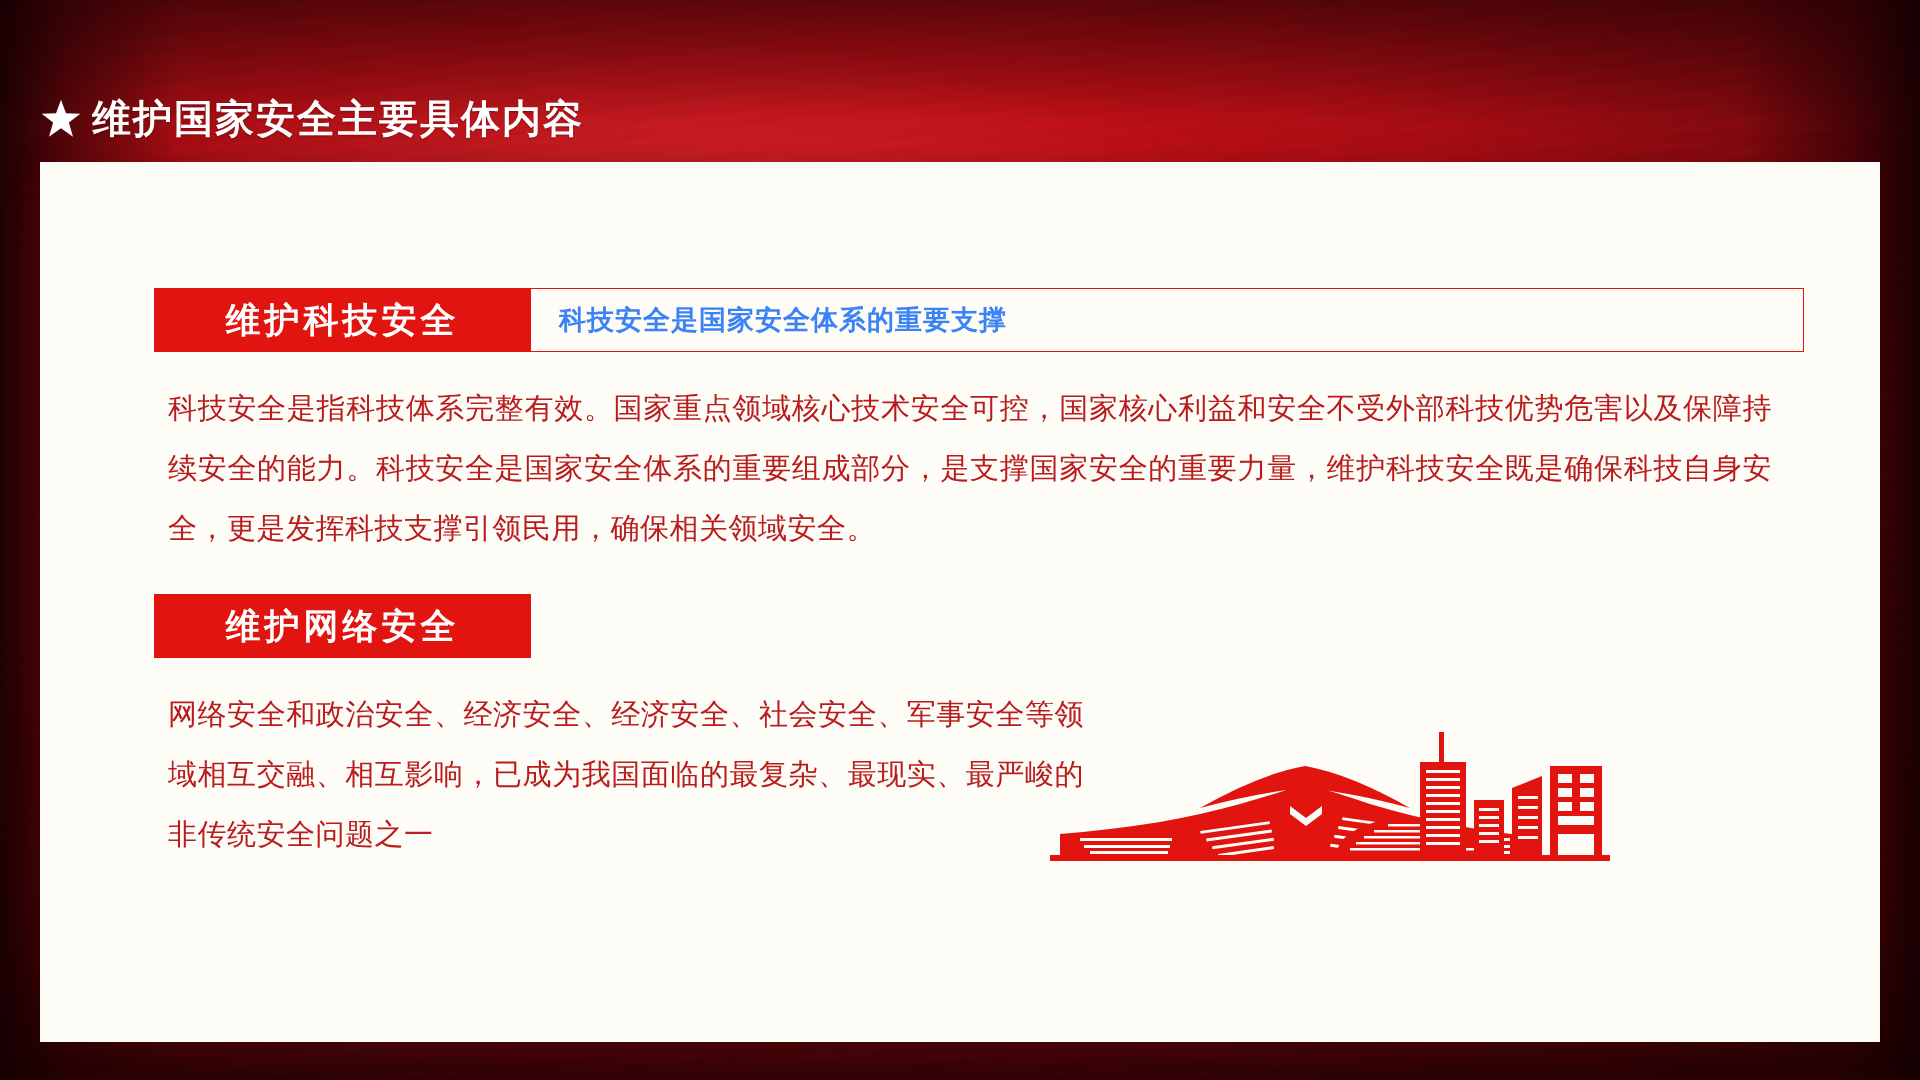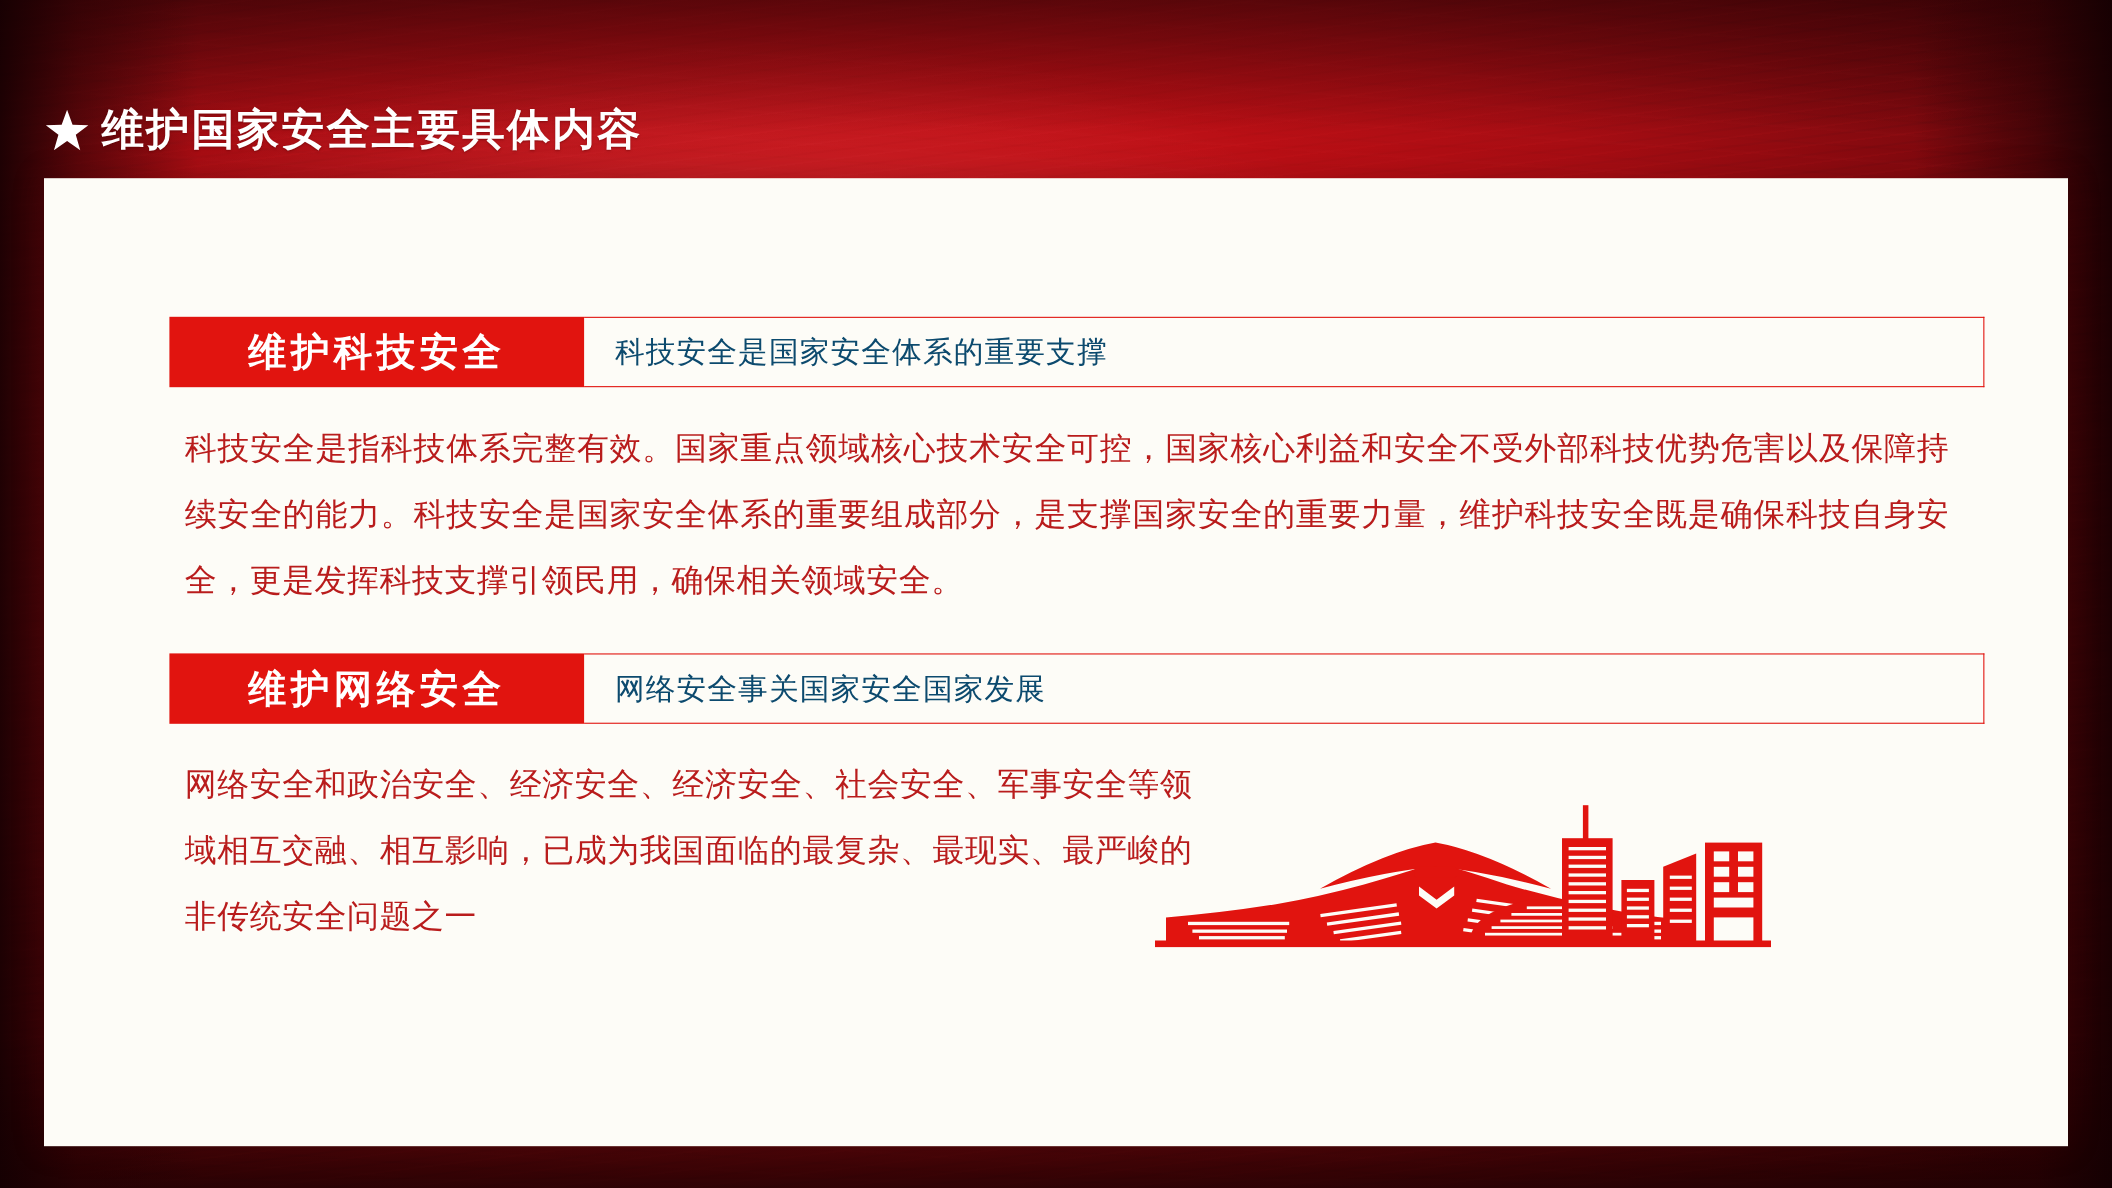--- a/index.html
+++ b/index.html
@@ -152,23 +152,24 @@
     border: 1.5px solid #e1140f;
     border-left: none;
     background: #fdfcf7;
     display: flex;
     align-items: center;
     padding-left: 28px;
     box-sizing: border-box;
   }
   .head-sub {
     font-size: 27px;
-    color: #0c4a6e;
+    color: #3b82f6;
     letter-spacing: 1px;
     font-family: "Liberation Serif", "DejaVu Serif", serif;
+    font-weight: bold;
   }
 
   
   .body-text {
     margin-top: 26px;
     font-size: 29px;
     line-height: 60px;
     color: #b91c1c;
     letter-spacing: 0.5px;
     text-align: justify;
@@ -213,23 +214,20 @@
         <div class="head-bar">
           <span class="head-sub">科技安全是国家安全体系的重要支撑</span>
         </div>
       </div>
       <div class="body-text body-wide">科技安全是指科技体系完整有效。国家重点领域核心技术安全可控，国家核心利益和安全不受外部科技优势危害以及保障持续安全的能力。科技安全是国家安全体系的重要组成部分，是支撑国家安全的重要力量，维护科技安全既是确保科技自身安全，更是发挥科技支撑引领民用，确保相关领域安全。</div>
     </div>
 
     <div class="section section-net">
       <div class="section-head">
         <div class="head-tag">维护网络安全</div>
-        <div class="head-bar">
-          <span class="head-sub">网络安全事关国家安全国家发展</span>
-        </div>
       </div>
       <div class="body-text body-narrow">网络安全和政治安全、经济安全、经济安全、社会安全、军事安全等领域相互交融、相互影响，已成为我国面临的最复杂、最现实、最严峻的非传统安全问题之一</div>
     </div>
 
     <div class="skyline">
       <svg viewBox="0 0 660 160" preserveAspectRatio="xMidYMax meet" aria-hidden="true">
         <g fill="#e1140f">
 
           <path d="M10 135 L10 112 Q60 108 110 100 Q150 93 190 82 Q225 72 255 62 Q285 70 320 82 Q360 94 400 102 Q440 110 470 113 L470 135 Z"></path>
           <path d="M150 86 Q210 52 255 44 Q300 52 360 86 Q300 70 255 66 Q210 70 150 86 Z"></path>

